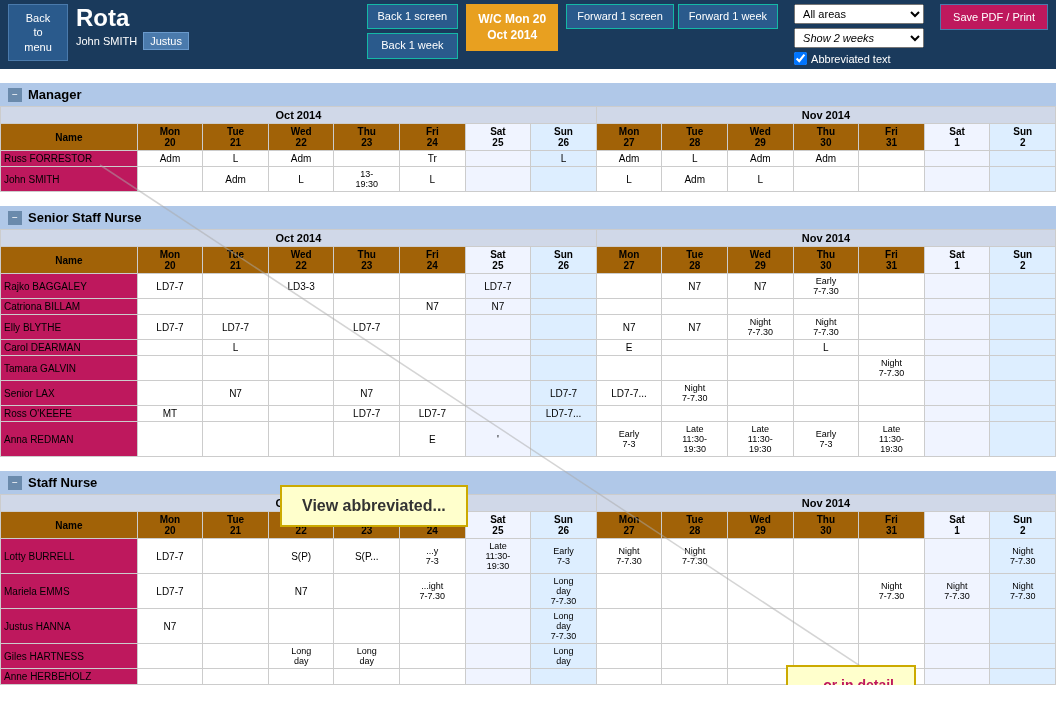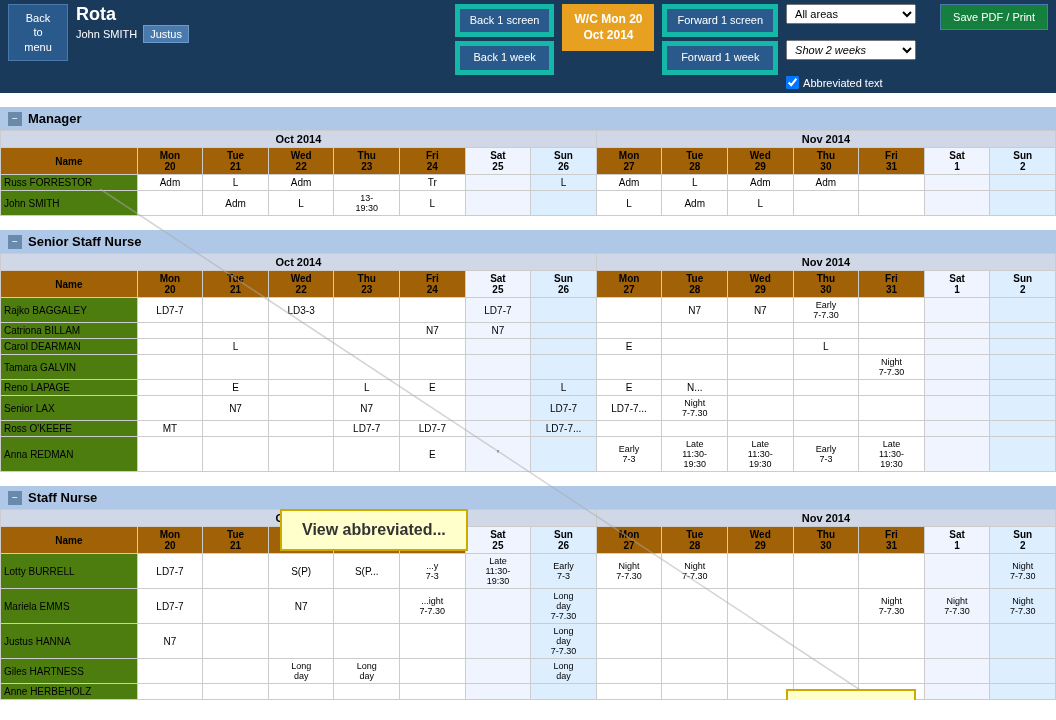--- a/index.html
+++ b/index.html
@@ -23,81 +23,81 @@
       text-align: center;
       cursor: pointer;
       line-height: 1.3;
       min-width: 60px;
     }
     .rota-title {
       display: flex;
       flex-direction: column;
       flex: 1;
     }
-    .rota-title .title { font-size: 18px; font-weight: bold; }
+    .rota-title .title { font-size: 24px; font-weight: bold; }
     .rota-title .user { font-size: 11px; display: flex; align-items: center; gap: 6px; }
     .logout-btn {
       background: #4a7aac;
       color: white;
       border: 1px solid #6a9acc;
       padding: 2px 6px;
       cursor: pointer;
       font-size: 11px;
     }
     .nav-btn {
       background: #2a5a8c;
       color: white;
-      border: 5px solid #14b8a6;
+      border: 1px solid #14b8a6;
       padding: 4px 10px;
       cursor: pointer;
       font-size: 11px;
       text-align: center;
       line-height: 1.4;
       min-width: 80px;
     }
     .date-badge {
       background: #e8a020;
       color: white;
       padding: 8px 12px;
       font-size: 12px;
       font-weight: bold;
       text-align: center;
       line-height: 1.3;
     }
     .controls {
       display: flex;
       flex-direction: column;
-      gap: 16px;
-      margin-left: 0;
+      gap: 4px;
+      margin-left: 8px;
     }
     .area-select {
       padding: 2px 4px;
       font-size: 11px;
       min-width: 130px;
     }
     .weeks-select {
       padding: 2px 4px;
       font-size: 11px;
       font-style: italic;
     }
     .abbreviated-row {
       display: flex;
       align-items: center;
       gap: 4px;
       color: white;
       font-size: 11px;
     }
     .pdf-btn {
-      background: #15803d;
+      background: #be185d;
       color: white;
       border: 1px solid #4a7aac;
       padding: 6px 12px;
       cursor: pointer;
       font-size: 11px;
-      margin-left: 16px;
+      margin-left: 8px;
     }
 
     
     .section-header {
       background: #b0c8e8;
       padding: 4px 8px;
       font-weight: bold;
       font-size: 13px;
       display: flex;
       align-items: center;
@@ -146,21 +146,21 @@
       background: #a16207;
       font-weight: bold;
     }
     .weekend-col {
       background: #f0f4ff;
     }
     .sun-col {
       background: #ddeeff;
     }
     .name-col {
-      background: #4d7c0f;
+      background: #be185d;
     }
 
     
     .view-abbreviated {
       position: absolute;
       background: #ffffcc;
       border: 2px solid #ccaa00;
       padding: 10px 20px;
       font-size: 16px;
       font-weight: bold;
@@ -219,21 +219,21 @@
   <div style="display:flex;flex-direction:column;gap:4px;">
     <button class="nav-btn">Back 1 screen</button>
     <button class="nav-btn">Back 1 week</button>
   </div>
 
   <div class="date-badge">
     <div>W/C Mon 20</div>
     <div>Oct 2014</div>
   </div>
 
-  <div style="display:flex;flex-direction:column;gap:4px;">
+  <div style="display:flex;flex-direction:row;gap:4px;">
     <button class="nav-btn">Forward 1 screen</button>
     <button class="nav-btn">Forward 1 week</button>
   </div>
 
   <div class="controls">
     <select class="area-select">
       <option>All areas</option>
     </select>
     <select class="weeks-select">
       <option>Show 2 weeks</option>
@@ -379,20 +379,37 @@
         <td class="sun-col"></td>
         <td></td>
         <td></td>
         <td></td>
         <td></td>
         <td></td>
         <td class="weekend-col"></td>
         <td class="sun-col"></td>
       </tr>
       <tr>
+        <td class="name-col">Elly BLYTHE</td>
+        <td>LD7-7</td>
+        <td>LD7-7</td>
+        <td></td>
+        <td>LD7-7</td>
+        <td></td>
+        <td class="weekend-col"></td>
+        <td class="sun-col"></td>
+        <td>N7</td>
+        <td>N7</td>
+        <td style="font-size:9px;">Night<br>7-7.30</td>
+        <td style="font-size:9px;">Night<br>7-7.30</td>
+        <td></td>
+        <td class="weekend-col"></td>
+        <td class="sun-col"></td>
+      </tr>
+      <tr>
         <td class="name-col">Carol DEARMAN</td>
         <td></td>
         <td>L</td>
         <td></td>
         <td></td>
         <td></td>
         <td class="weekend-col"></td>
         <td class="sun-col"></td>
         <td>E</td>
         <td></td>
@@ -409,37 +426,20 @@
         <td></td>
         <td></td>
         <td></td>
         <td class="weekend-col"></td>
         <td class="sun-col"></td>
         <td></td>
         <td></td>
         <td></td>
         <td></td>
         <td style="font-size:9px;">Night<br>7-7.30</td>
-        <td class="weekend-col"></td>
-        <td class="sun-col"></td>
-      </tr>
-      <tr>
-        <td class="name-col">Reno LAPAGE</td>
-        <td></td>
-        <td>E</td>
-        <td></td>
-        <td>L</td>
-        <td>E</td>
-        <td class="weekend-col"></td>
-        <td class="sun-col">L</td>
-        <td>E</td>
-        <td>N...</td>
-        <td></td>
-        <td></td>
-        <td></td>
         <td class="weekend-col"></td>
         <td class="sun-col"></td>
       </tr>
       <tr>
         <td class="name-col">Senior LAX</td>
         <td></td>
         <td>N7</td>
         <td></td>
         <td>N7</td>
         <td></td>

